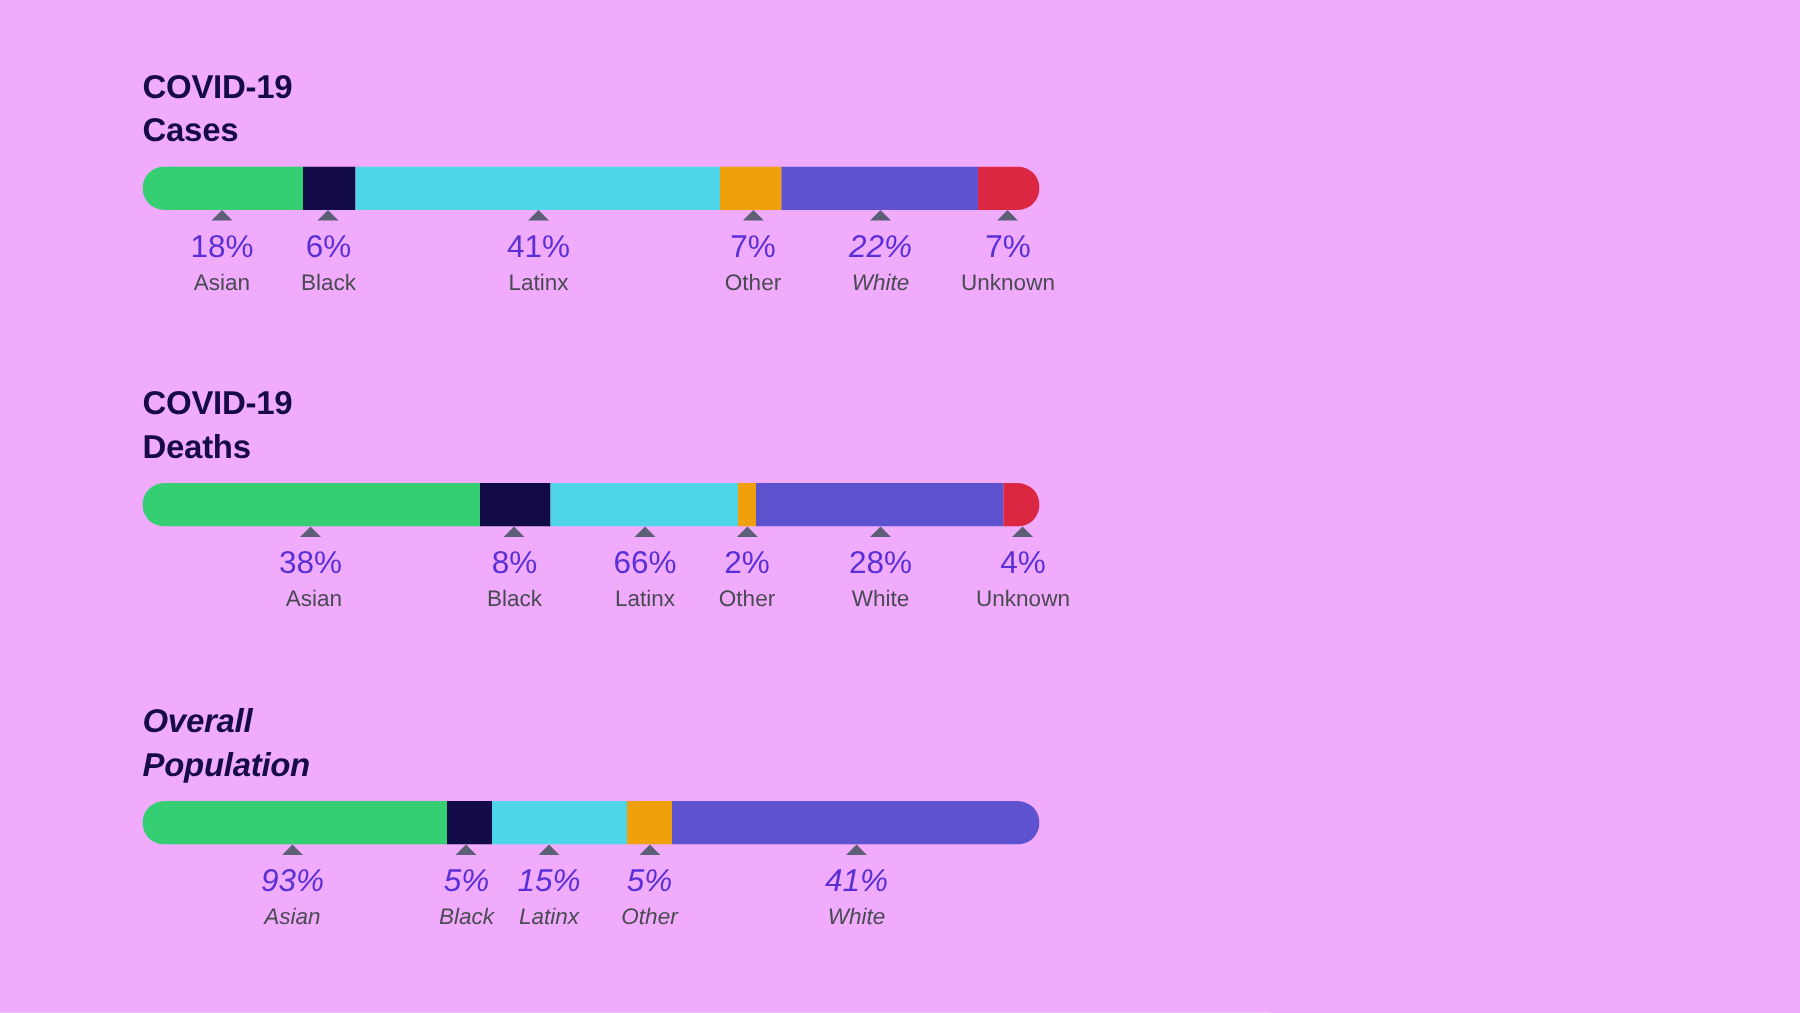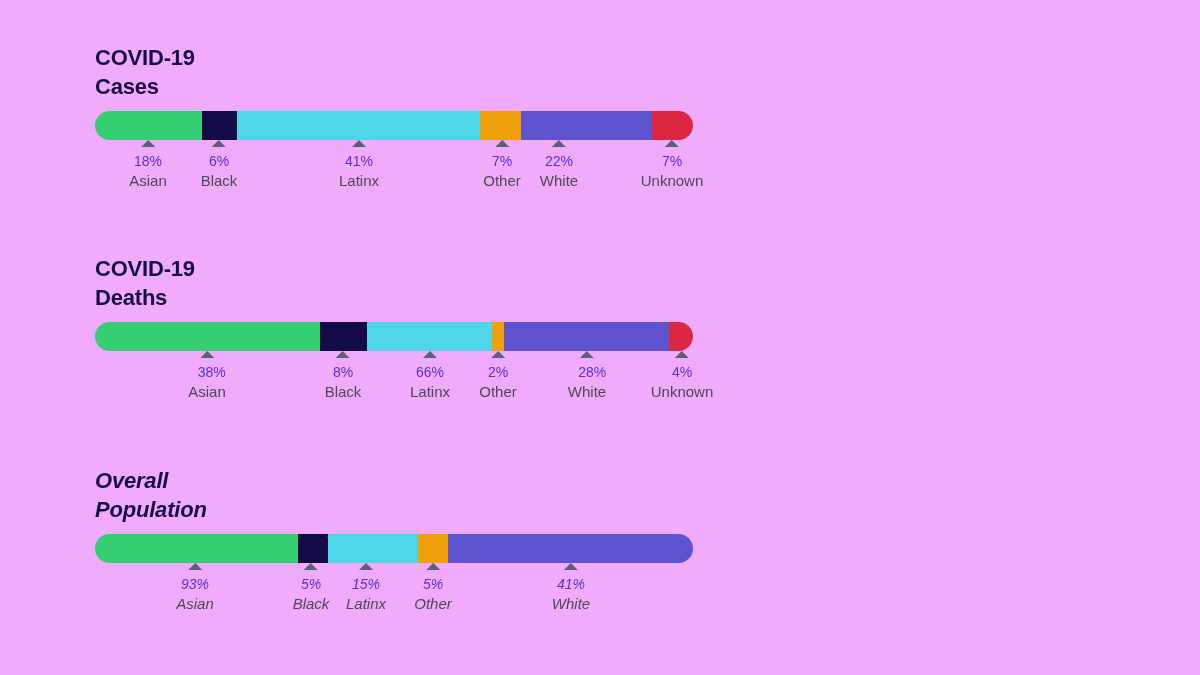--- a/index.html
+++ b/index.html
@@ -76,21 +76,21 @@
   .arrow {
     width: 0;
     height: 0;
     margin: 0 auto 6px auto;
     border-left: 7px solid transparent;
     border-right: 7px solid transparent;
     border-bottom: 7px solid #5c5f75;
   }
 
   .pct {
-    font-size: 14px;
+    font-size: 21px;
     color: #5b2fd6;
     line-height: 1.15;
   }
 
   .lbl {
     font-size: 15px;
     color: #4a4a52;
     line-height: 1.45;
     margin-top: 1px;
   }
@@ -126,21 +126,21 @@
           <div class="marker" style="left: 264px;">
             <div class="arrow"></div>
             <div class="pct">41%</div>
             <div class="lbl">Latinx</div>
           </div>
           <div class="marker" style="left: 407px;">
             <div class="arrow"></div>
             <div class="pct">7%</div>
             <div class="lbl">Other</div>
           </div>
-          <div class="marker" style="left: 464px;">
+          <div class="marker" style="left: 492px; font-style: italic;">
             <div class="arrow"></div>
             <div class="pct">22%</div>
             <div class="lbl">White</div>
           </div>
           <div class="marker" style="left: 577px;">
             <div class="arrow"></div>
             <div class="pct">7%</div>
             <div class="lbl">Unknown</div>
           </div>
         </div>
@@ -173,21 +173,21 @@
           <div class="marker" style="left: 335px;">
             <div class="arrow"></div>
             <div class="pct">66%</div>
             <div class="lbl">Latinx</div>
           </div>
           <div class="marker" style="left: 403px;">
             <div class="arrow"></div>
             <div class="pct">2%</div>
             <div class="lbl">Other</div>
           </div>
-          <div class="marker" style="left: 492px; text-align: right;">
+          <div class="marker" style="left: 492px;">
             <div class="arrow"></div>
             <div class="pct">28%</div>
             <div class="lbl">White</div>
           </div>
           <div class="marker" style="left: 587px;">
             <div class="arrow"></div>
             <div class="pct">4%</div>
             <div class="lbl">Unknown</div>
           </div>
         </div>

